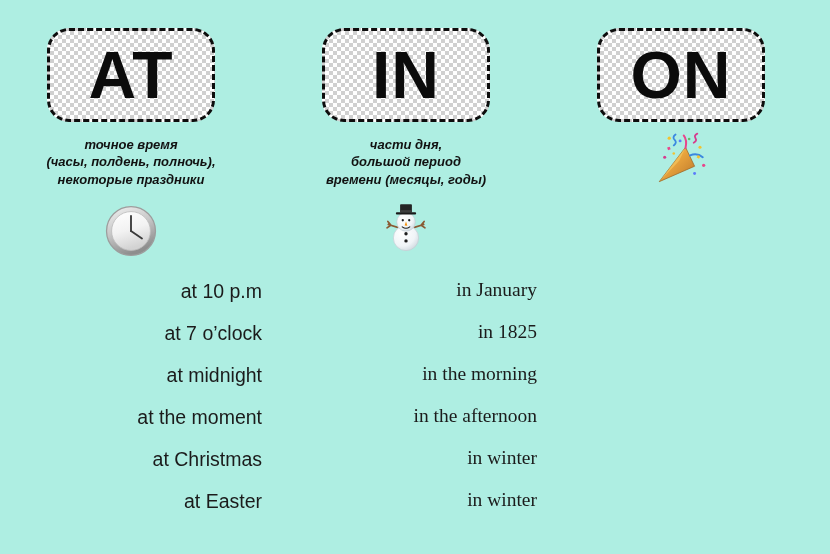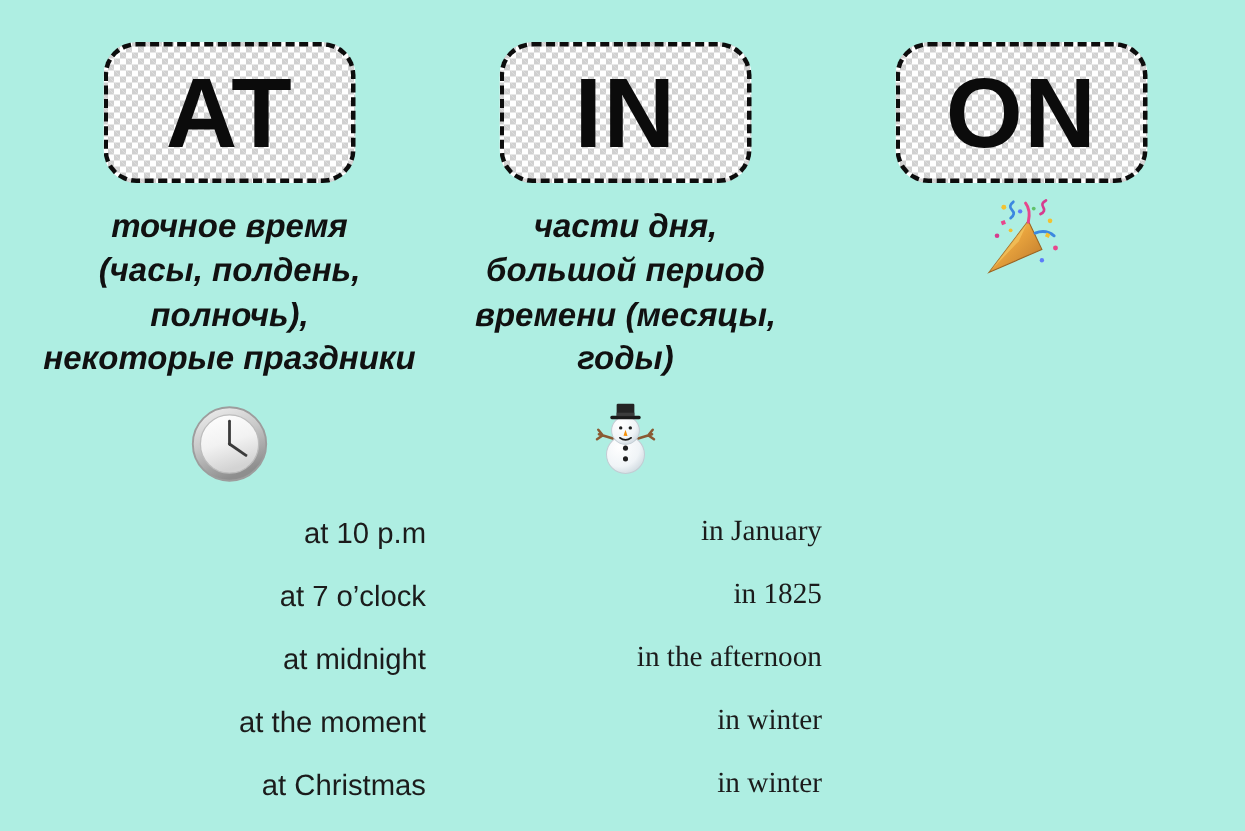--- a/index.html
+++ b/index.html
@@ -15,21 +15,21 @@
   }
   #infographic {
     position: relative;
     width: 830px;
     height: 554px;
     display: flex;
     flex-direction: row;
     align-items: flex-start;
     justify-content: space-between;
     box-sizing: border-box;
-    padding: 28px 18px 0 22px;
+    padding: 28px 18px 0 0;
   }
   .column {
     width: 262px;
     display: flex;
     flex-direction: column;
     align-items: center;
   }
   
   .chip {
     width: 168px;
@@ -51,21 +51,21 @@
     font-size: 66px;
     font-weight: bold;
     line-height: 1;
     color: #0b0b0b;
     letter-spacing: 1px;
     font-family: "Liberation Sans", sans-serif;
   }
   
   .rule {
     margin-top: 14px;
-    font-size: 22px;
+    font-size: 13px;
     font-weight: bold;
     font-style: italic;
     line-height: 1.33;
     color: #111111;
     text-align: center;
     white-space: pre-line;
   }
   
   .emoji-slot {
     height: 62px;
@@ -172,20 +172,21 @@
         <path d="M32 25.5 L33.6 30.5 L30.4 30.2 Z" fill="#f4900c"></path>
         <path d="M27.5 31.8 Q32 35.2 36.5 31.8" stroke="#1f1f1f" stroke-width="1.3" fill="none" stroke-linecap="round"></path>
 
         <circle cx="32" cy="40" r="2" fill="#1f1f1f"></circle>
         <circle cx="32" cy="48.5" r="2" fill="#1f1f1f"></circle>
       </svg>
     </div>
     <div class="examples">
       <div class="example">in January</div>
       <div class="example">in 1825</div>
+      <div class="example">in the morning</div>
       <div class="example">in the afternoon</div>
       <div class="example">in winter</div>
       <div class="example">in winter</div>
     </div>
   </div>
 
   <div class="column col-on">
     <div class="chip">
       <span class="chip-label">ON</span>
     </div>

